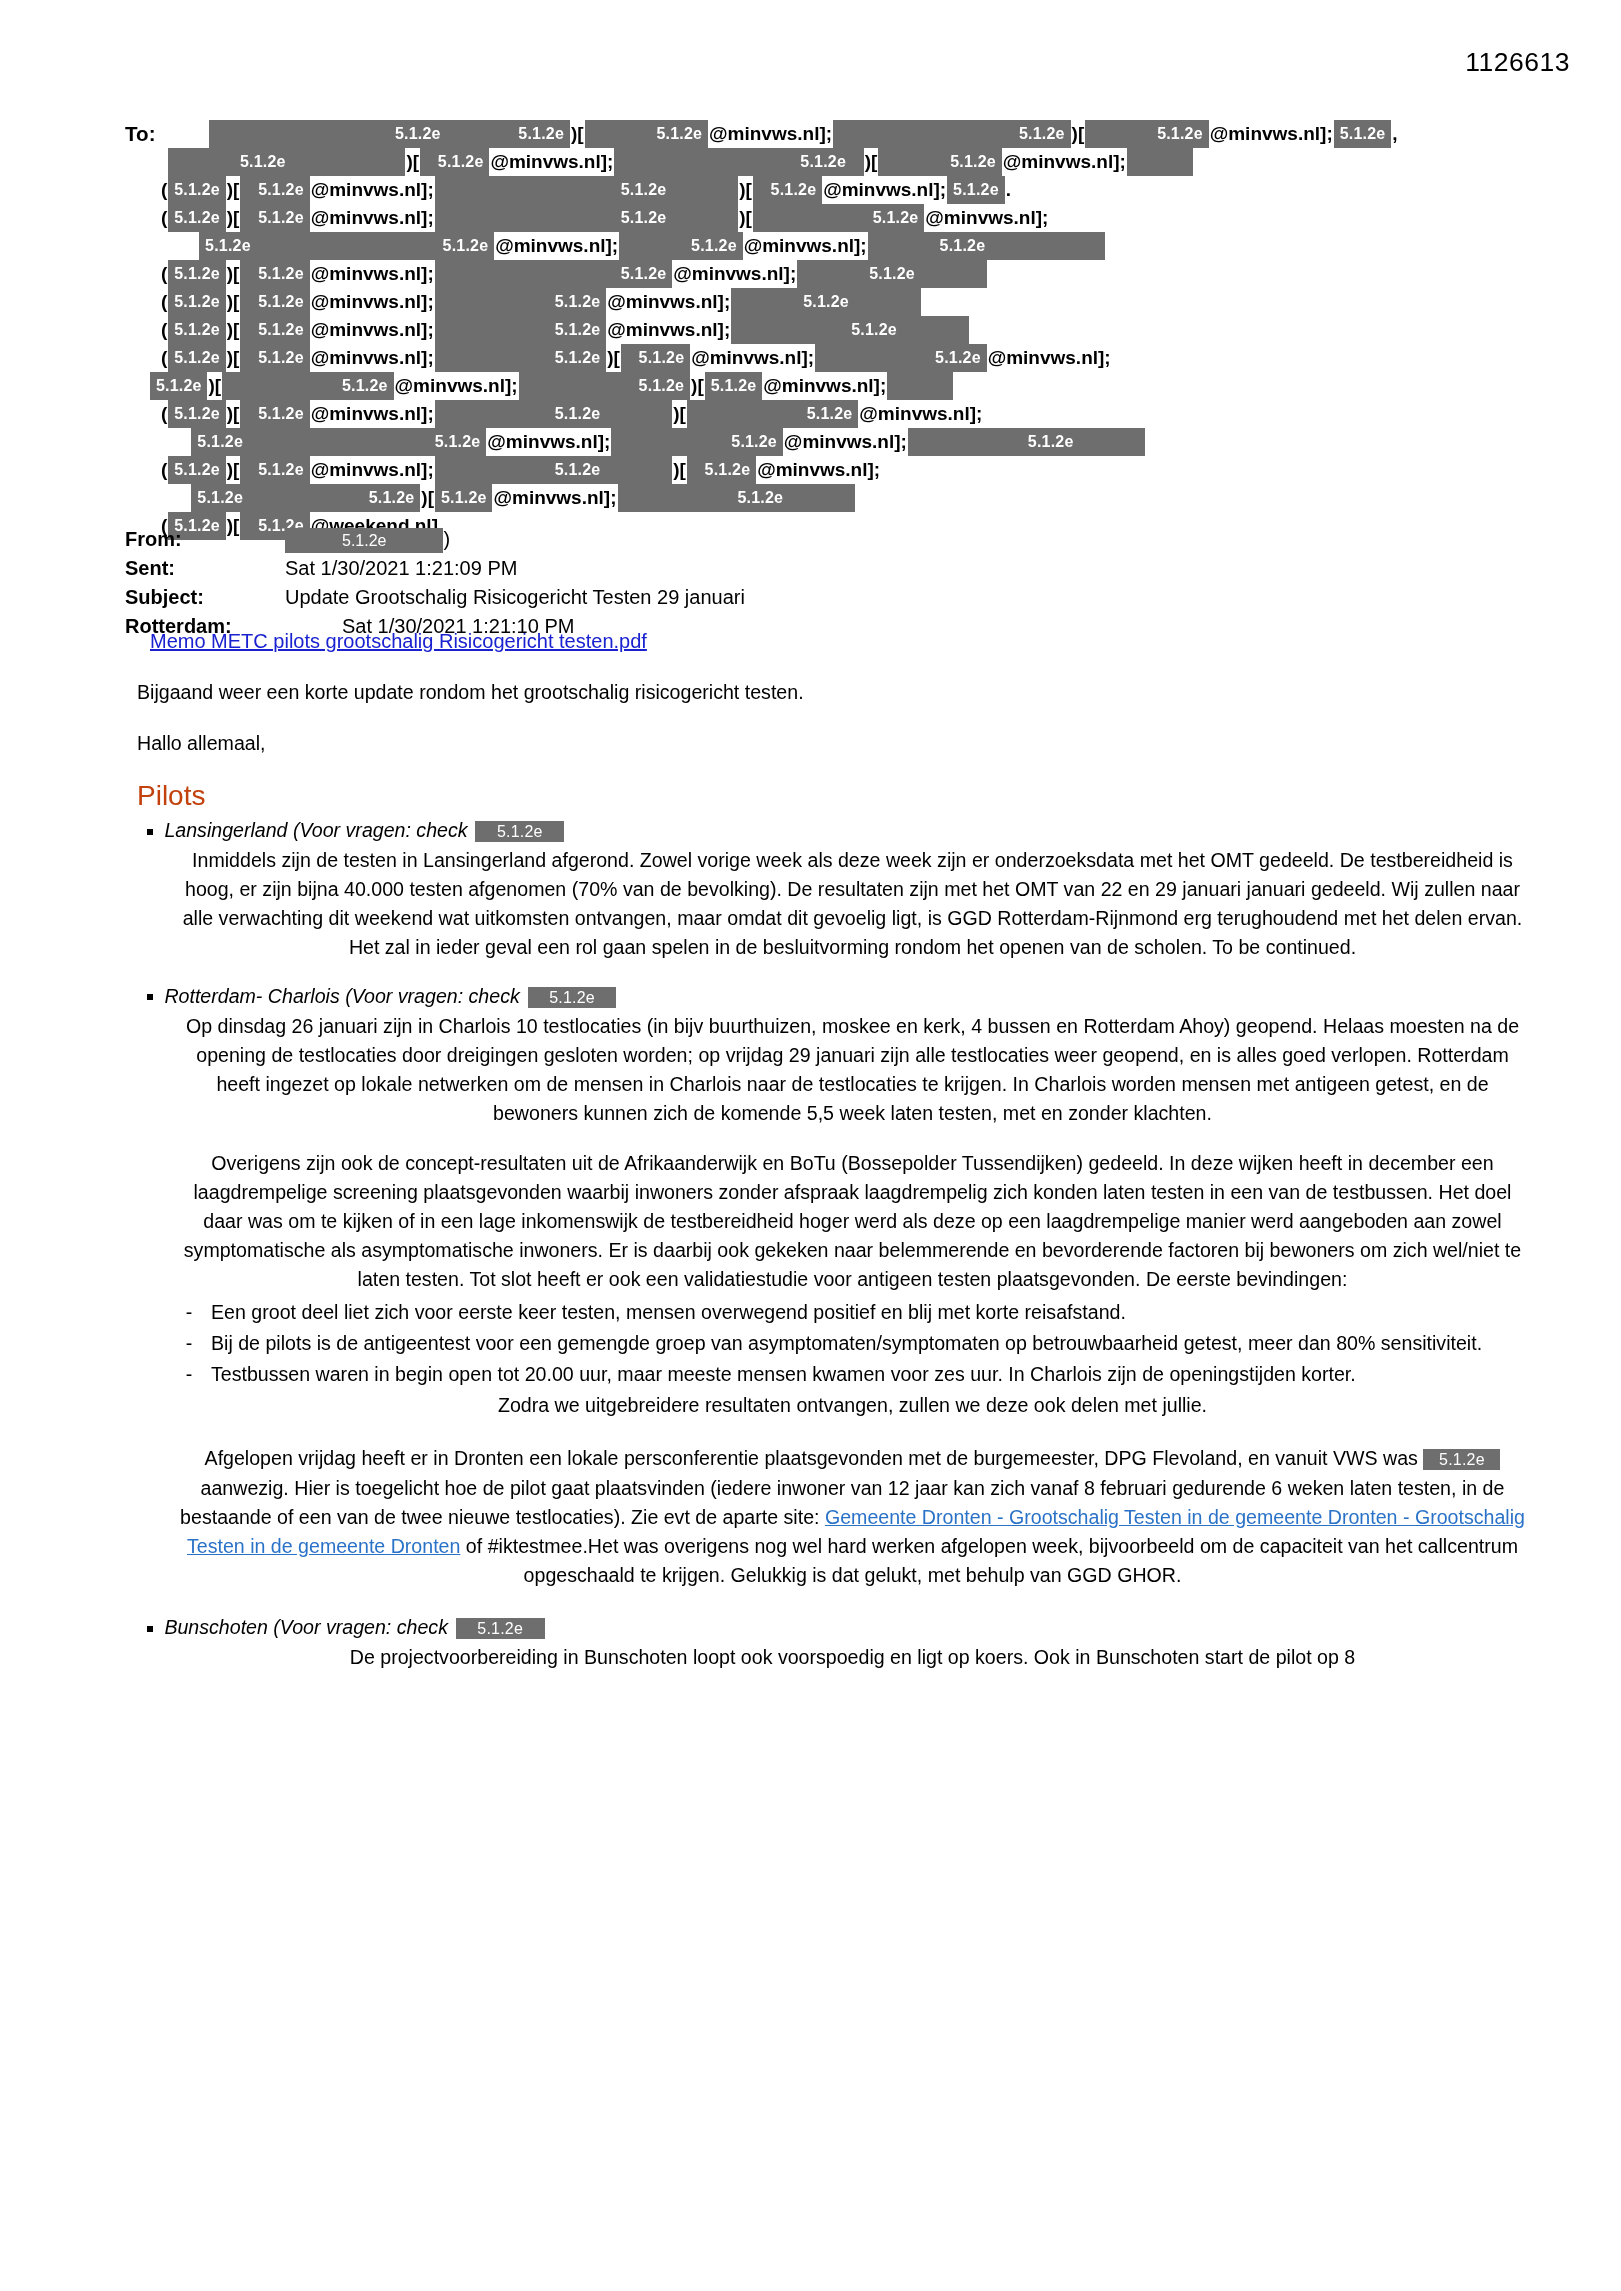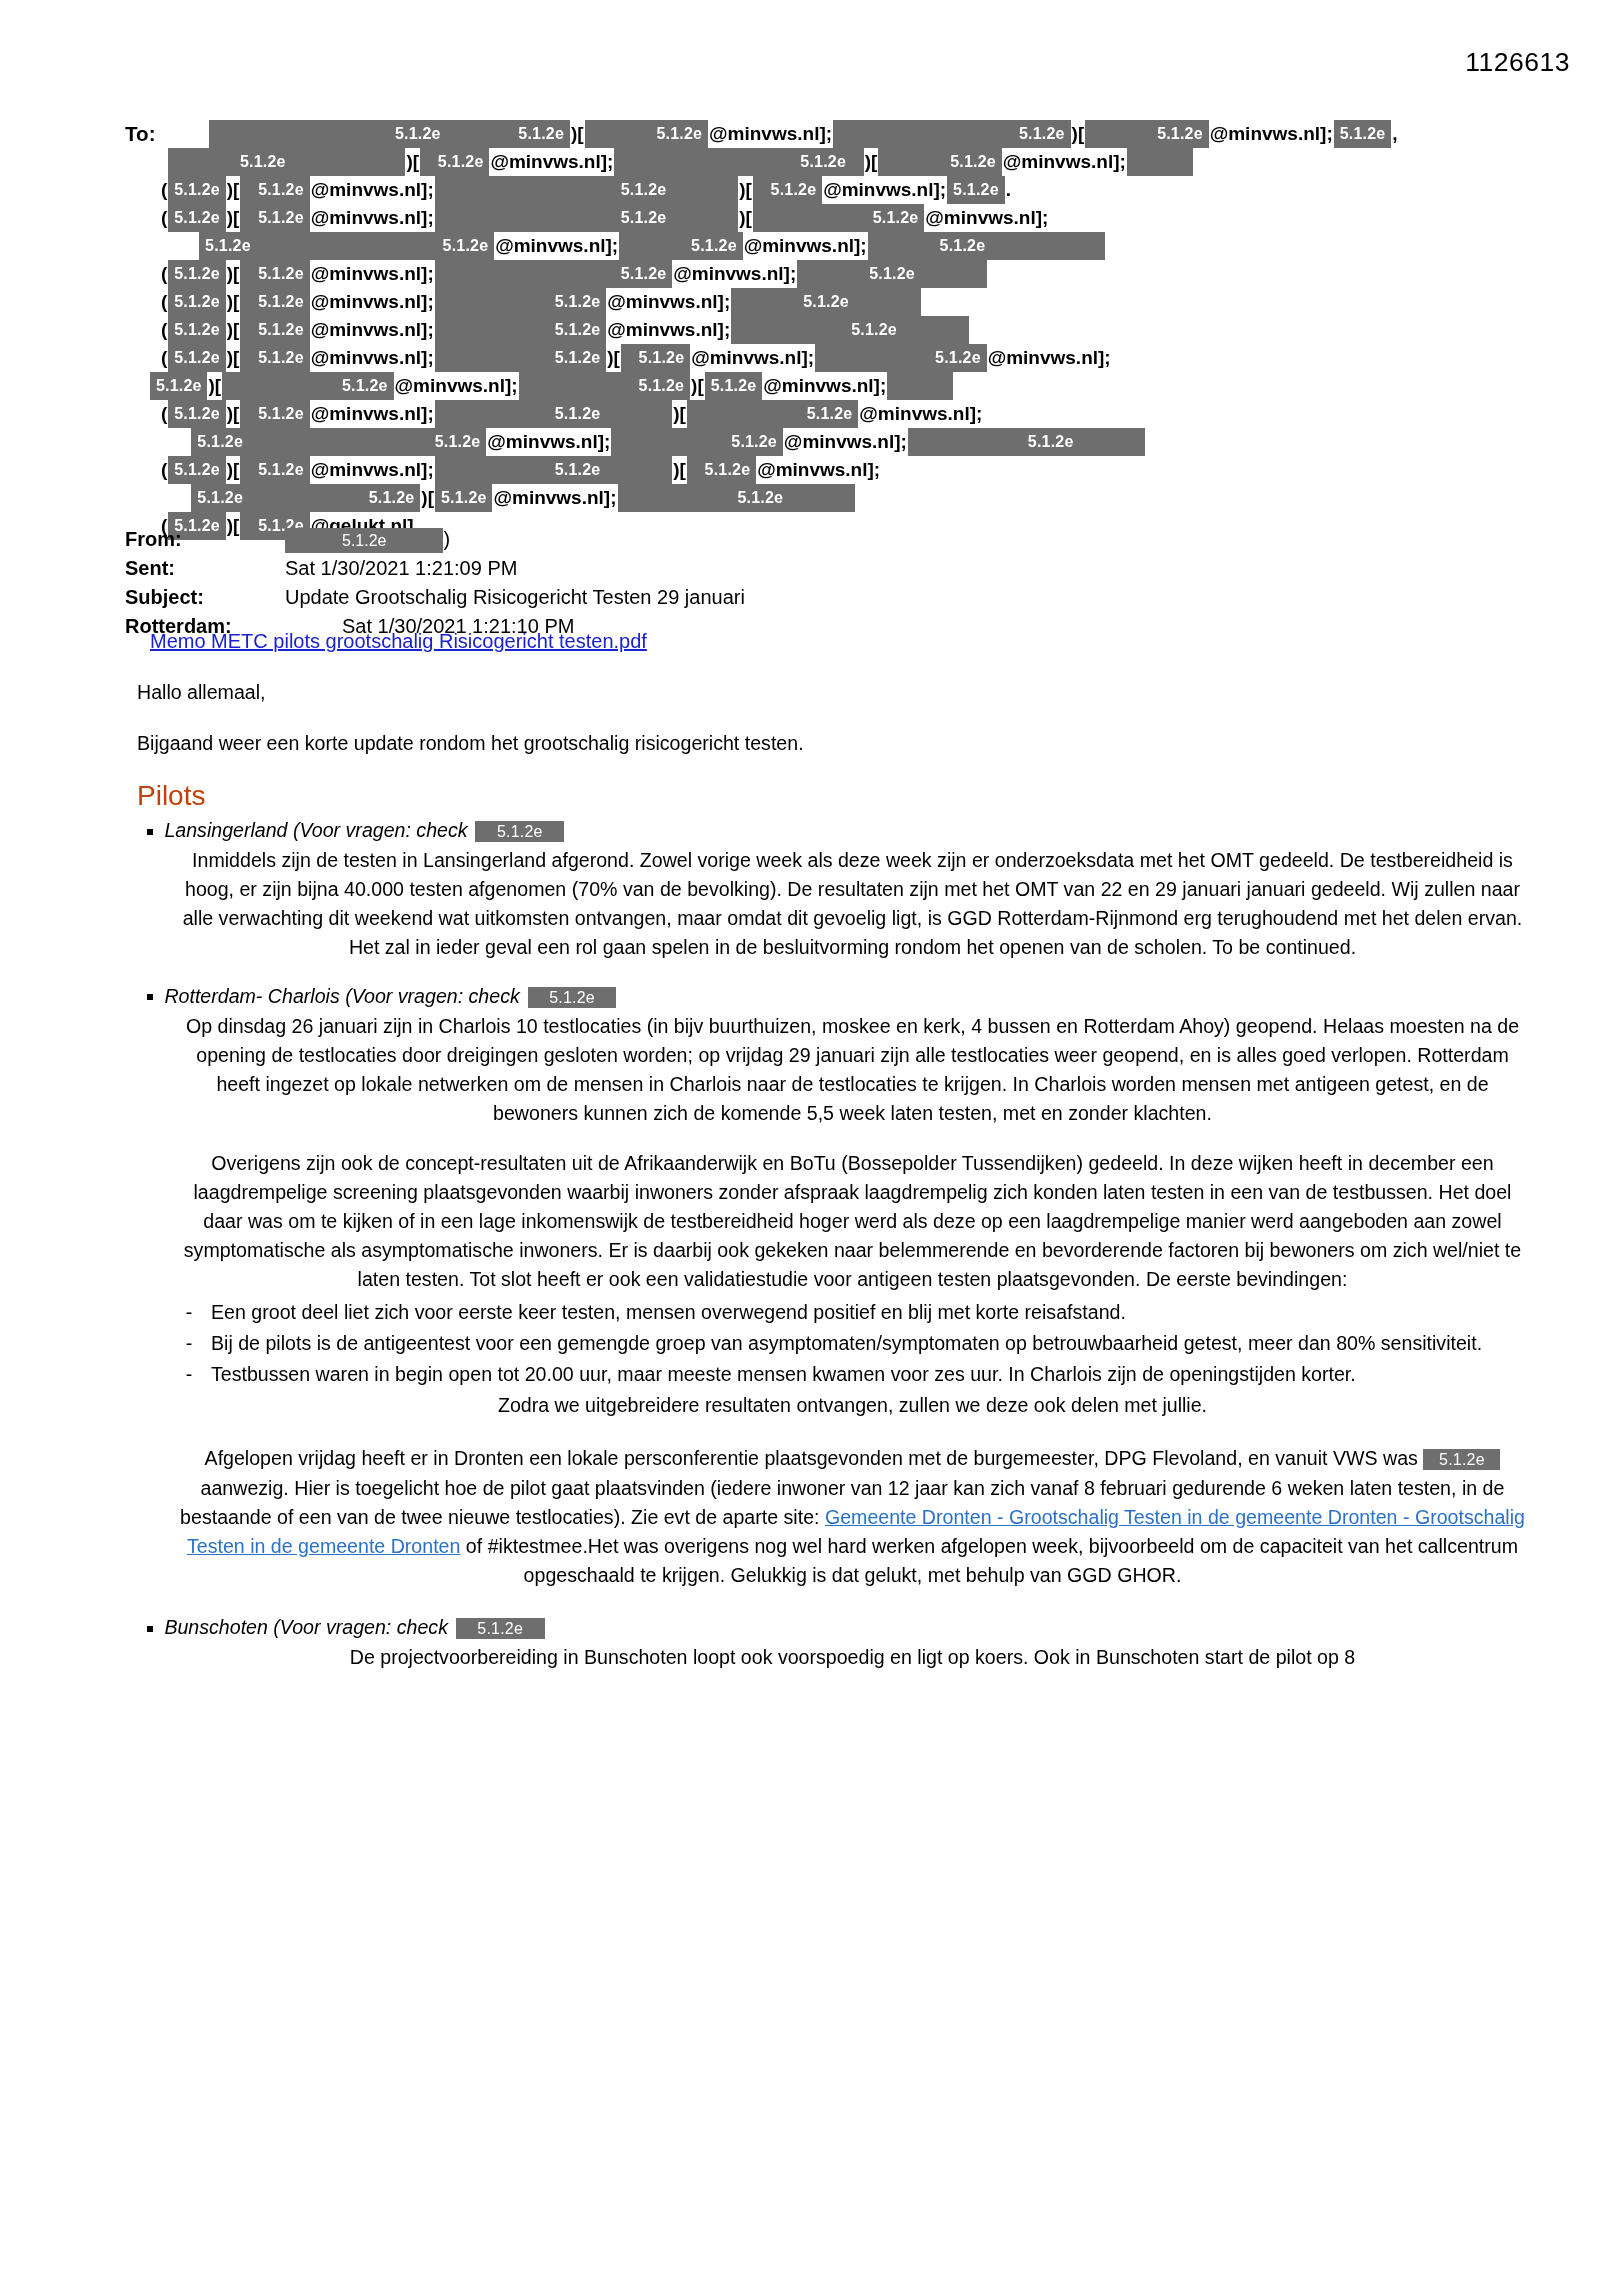--- a/index.html
+++ b/index.html
@@ -258,21 +258,21 @@
 
         <div class="rline" style="margin-left:-49px;">
           <span class="plain">(</span><span class="rd">5.1.2e</span><span class="plain">)[</span><span class="rd"></span><span class="rd">5.1.2e</span><span class="plain">@minvws.nl];</span><span class="rd xwide"></span><span class="rd">5.1.2e</span><span class="rd wide"></span><span class="plain">)[</span><span class="rd"></span><span class="rd">5.1.2e</span><span class="plain">@minvws.nl];</span>
         </div>
 
         <div class="rline" style="margin-left:-17.6px;">
           <span class="rd">5.1.2e</span><span class="rd xwide"></span><span class="rd">5.1.2e</span><span class="plain">)[</span><span class="rd">5.1.2e</span><span class="plain">@minvws.nl];</span><span class="rd xwide"></span><span class="rd">5.1.2e</span><span class="rd wide"></span>
         </div>
 
         <div class="rline" style="margin-left:-49px;">
-          <span class="plain">(</span><span class="rd">5.1.2e</span><span class="plain">)[</span><span class="rd"></span><span class="rd">5.1.2e</span><span class="plain">@gelukt.nl]</span>
+          <span class="plain">(</span><span class="rd">5.1.2e</span><span class="plain">)[</span><span class="rd"></span><span class="rd">5.1.2e</span><span class="plain">@weekend.nl]</span>
         </div>
 
       </div>
     </div>
   </div>
 
   <div class="meta">
     <div class="row">
       <div class="lbl">From:</div>
       <div class="val">
@@ -290,23 +290,23 @@
     <div class="row">
       <div class="lbl">Rotterdam:</div>
       <div class="val indent">Sat 1/30/2021 1:21:10 PM</div>
     </div>
   </div>
 
   <div class="attach">Memo METC  pilots grootschalig Risicogericht testen.pdf</div>
 
   <div class="body-wrap">
 
+    <p class="para">Bijgaand weer een korte update rondom het grootschalig risicogericht testen.</p>
+
     <p class="para">Hallo allemaal,</p>
-
-    <p class="para">Bijgaand weer een korte update rondom het grootschalig risicogericht testen.</p>
 
     <h2 class="section">Pilots</h2>
 
     <ul class="bullets">
 
       <li>
         <div class="bullet-head">
           <span>Lansingerland (Voor vragen: check</span><span class="rd-sm">5.1.2e</span>
         </div>
         <div class="bullet-body">

